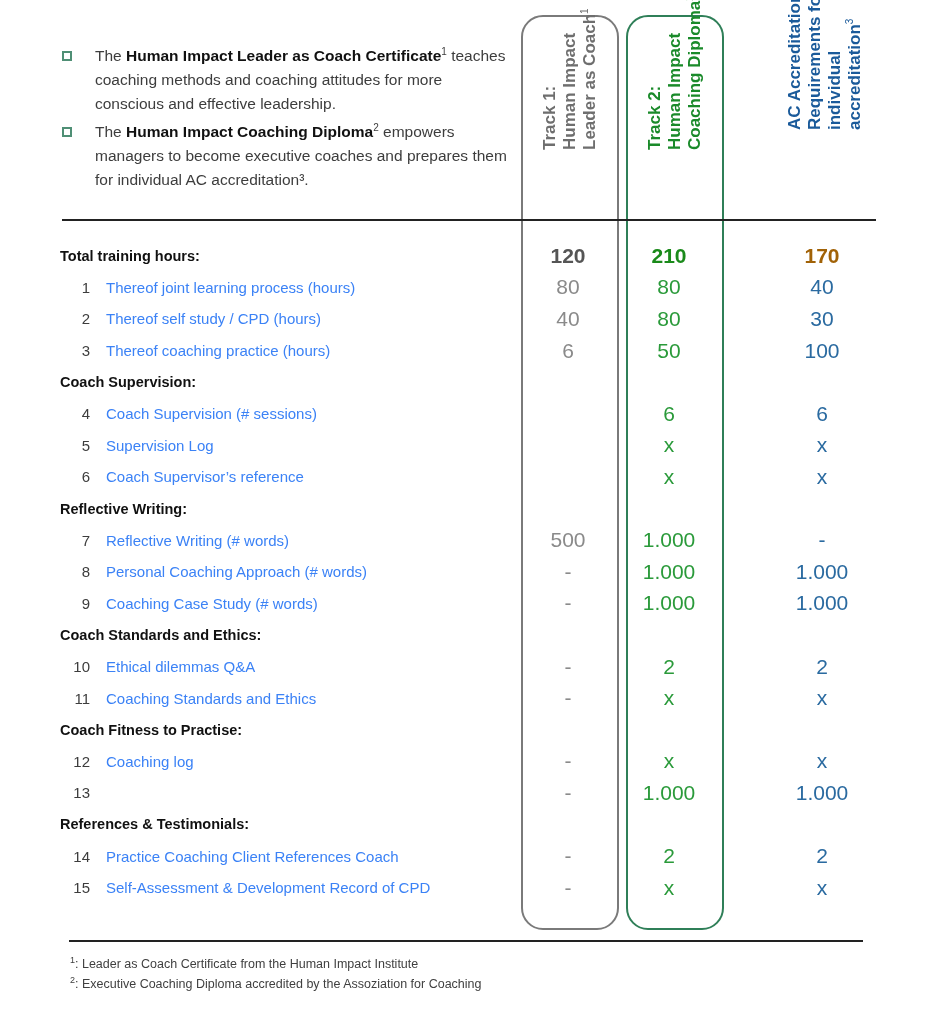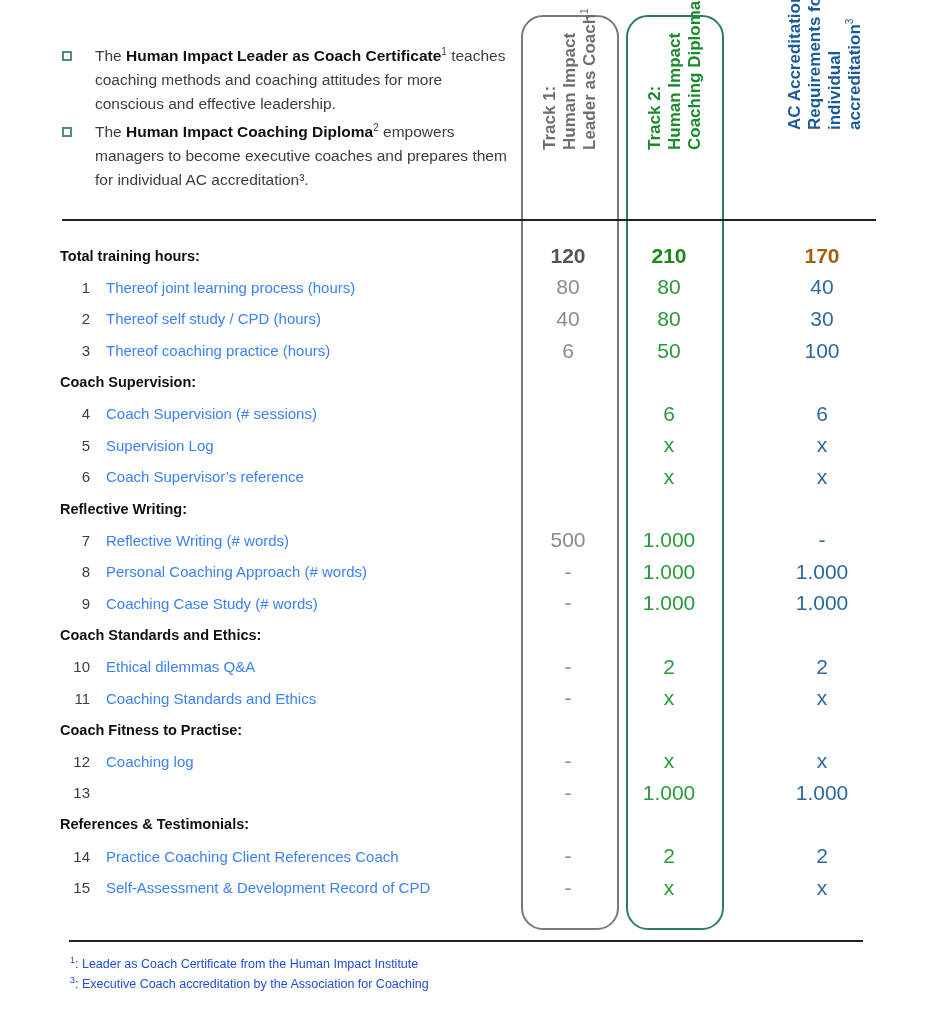--- a/index.html
+++ b/index.html
@@ -35,21 +35,21 @@
     .cell { position: absolute; width: 100px; text-align: center; font-size: 21px; }
     .c1 { left: 458px; color: #8a8a8a; }
     .c2 { left: 559px; color: #2a9a3a; }
     .c3 { left: 712px; color: #2a6aa0; }
     .row.total .cell { font-weight: bold; }
     .row.total .c1 { color: #555; }
     .row.total .c2 { color: #1a8a1a; }
     .row.total .c3 { color: #a16207; }
     .row.total .label { left: 0; font-weight: bold; color: #111; font-size: 14.5px; }
 
-    .footnotes { position: absolute; left: 70px; top: 955px; font-size: 12.5px; line-height: 19.5px; color: #1d4ed8; }
+    .footnotes { position: absolute; left: 70px; top: 955px; font-size: 12.5px; line-height: 19.5px; color: #404040; }
     .fn sup { font-size: 9px; vertical-align: super; line-height: 0; }
   </style>
 </head>
 <body>
 
 <div class="intro">
   <div class="intro-item">
     <span class="bullet"></span>
     <span>The </span><b>Human Impact Leader as Coach Certificate</b><sup>1</sup><span> teaches coaching methods and coaching attitudes for more conscious and effective leadership.</span>
   </div>
@@ -212,14 +212,14 @@
       <span class="cell c1">-</span>
       <span class="cell c2">x</span>
       <span class="cell c3">x</span>
     </div>
   </div>
 
 <div class="rule rule-bottom"></div>
 
 <div class="footnotes">
   <div class="fn"><sup>1</sup><span>:  Leader as Coach Certificate from the Human Impact Institute</span></div>
-  <div class="fn"><sup>3</sup><span>:  Executive Coach accreditation by the Association for Coaching</span></div>
+  <div class="fn"><sup>2</sup><span>:  Executive Coaching Diploma accredited by the Assoziation for Coaching</span></div>
 </div>
 
 </body></html>

